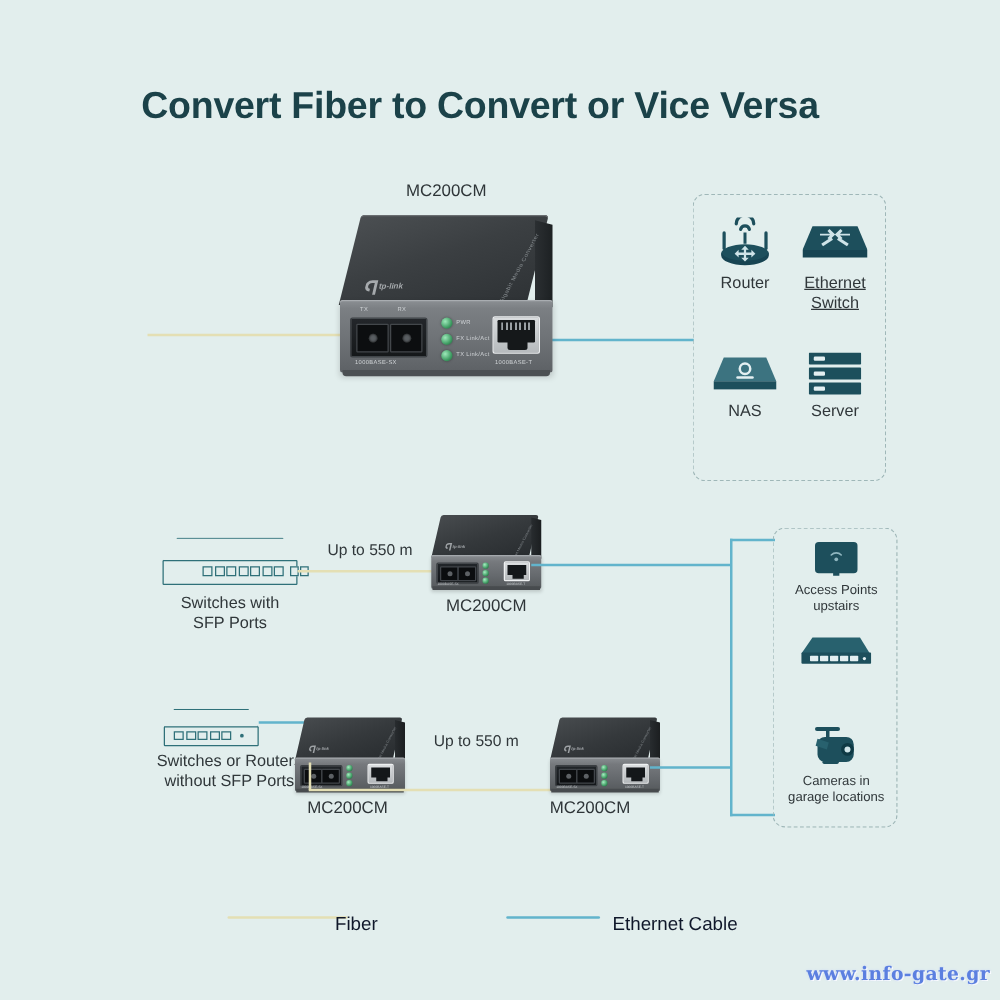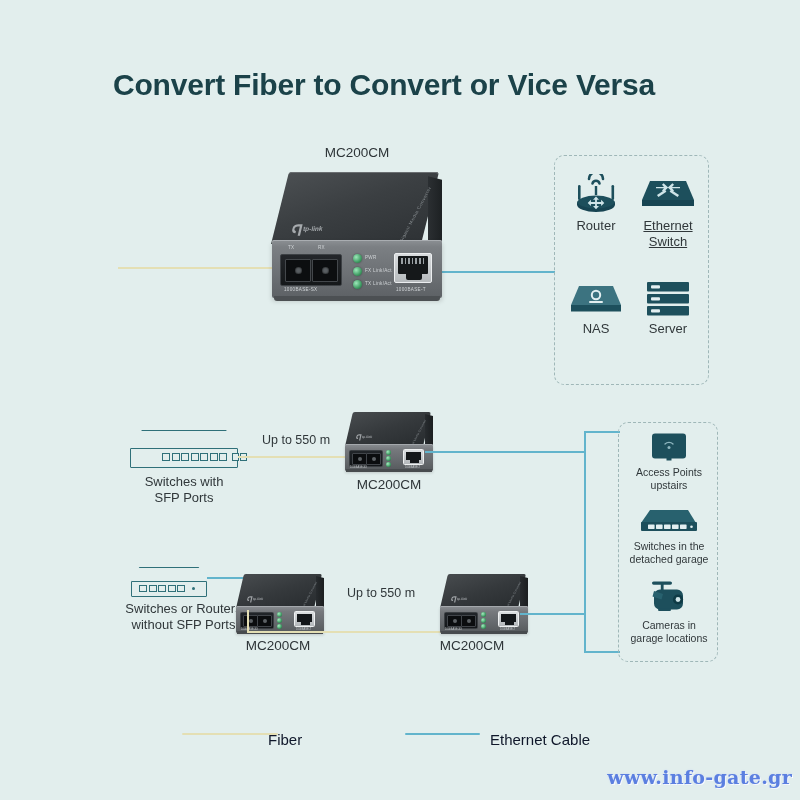--- a/index.html
+++ b/index.html
@@ -45,21 +45,21 @@
   .vline{width:1.6px;}
 
   
   .legend-line{height:2.2px;border-radius:2px;}
   .legend-label{font-size:15px;color:#0f172a;}
 
   
   #watermark{
     right:8px;bottom:12px;
     font-family:"DejaVu Serif", serif;
-    font-weight:bold;font-size:19px;
+    font-weight:bold;font-size:15px;
     color:#5b7fe0;
     text-shadow:0 0 2px #c9d6f5, 1px 1px 0 #ffffff;
     letter-spacing:0.3px;
   }
 
   
   .mc-big{left:272px;top:172px;width:170px;height:140px;}
   .mc-big .topface{
     position:absolute;left:8px;top:0;width:150px;height:72px;
     background:linear-gradient(160deg,#4b4f52 0%,#3b3f42 45%,#2e3235 100%);
@@ -479,22 +479,20 @@
         <g fill="#e3eff1">
           <rect x="7" y="16.5" width="6.6" height="4.4" rx=".6"></rect>
           <rect x="15" y="16.5" width="6.6" height="4.4" rx=".6"></rect>
           <rect x="23" y="16.5" width="6.6" height="4.4" rx=".6"></rect>
           <rect x="31" y="16.5" width="6.6" height="4.4" rx=".6"></rect>
           <rect x="39" y="16.5" width="6.6" height="4.4" rx=".6"></rect>
           <circle cx="50.5" cy="18.8" r="1.3"></circle>
         </g>
       </svg>
     </div>
-    <div class="abs lbl lbl-sm" style="left:0px;top:117px;width:100px;">Switches in the
-detached garage</div>
 
     <div class="ficon" style="left:26px;top:158px;width:48px;height:36px;">
       <svg width="48" height="36" viewBox="0 0 48 36">
         <rect x="7" y="0.5" width="20" height="3.2" rx="1.6" fill="#1d4f5c"></rect>
         <rect x="15.8" y="3" width="2.8" height="7" fill="#1d4f5c"></rect>
         <path d="M9 14.5 a6 6 0 0 1 6-6 h17 a6 6 0 0 1 6 6 v8 a6 6 0 0 1 -6 6 h-17 a6 6 0 0 1 -6-6 Z" fill="#1d4f5c"></path>
         <path d="M9 10 l9 3 -1.5 5.5 -9 -3 Z" fill="#28616e"></path>
         <circle cx="33" cy="18.5" r="5.1" fill="#0f3a45"></circle>
         <circle cx="33" cy="18.5" r="2.4" fill="#cfe4e8"></circle>
         <rect x="13" y="27.5" width="13" height="2.6" rx="1.3" fill="#1d4f5c"></rect>

